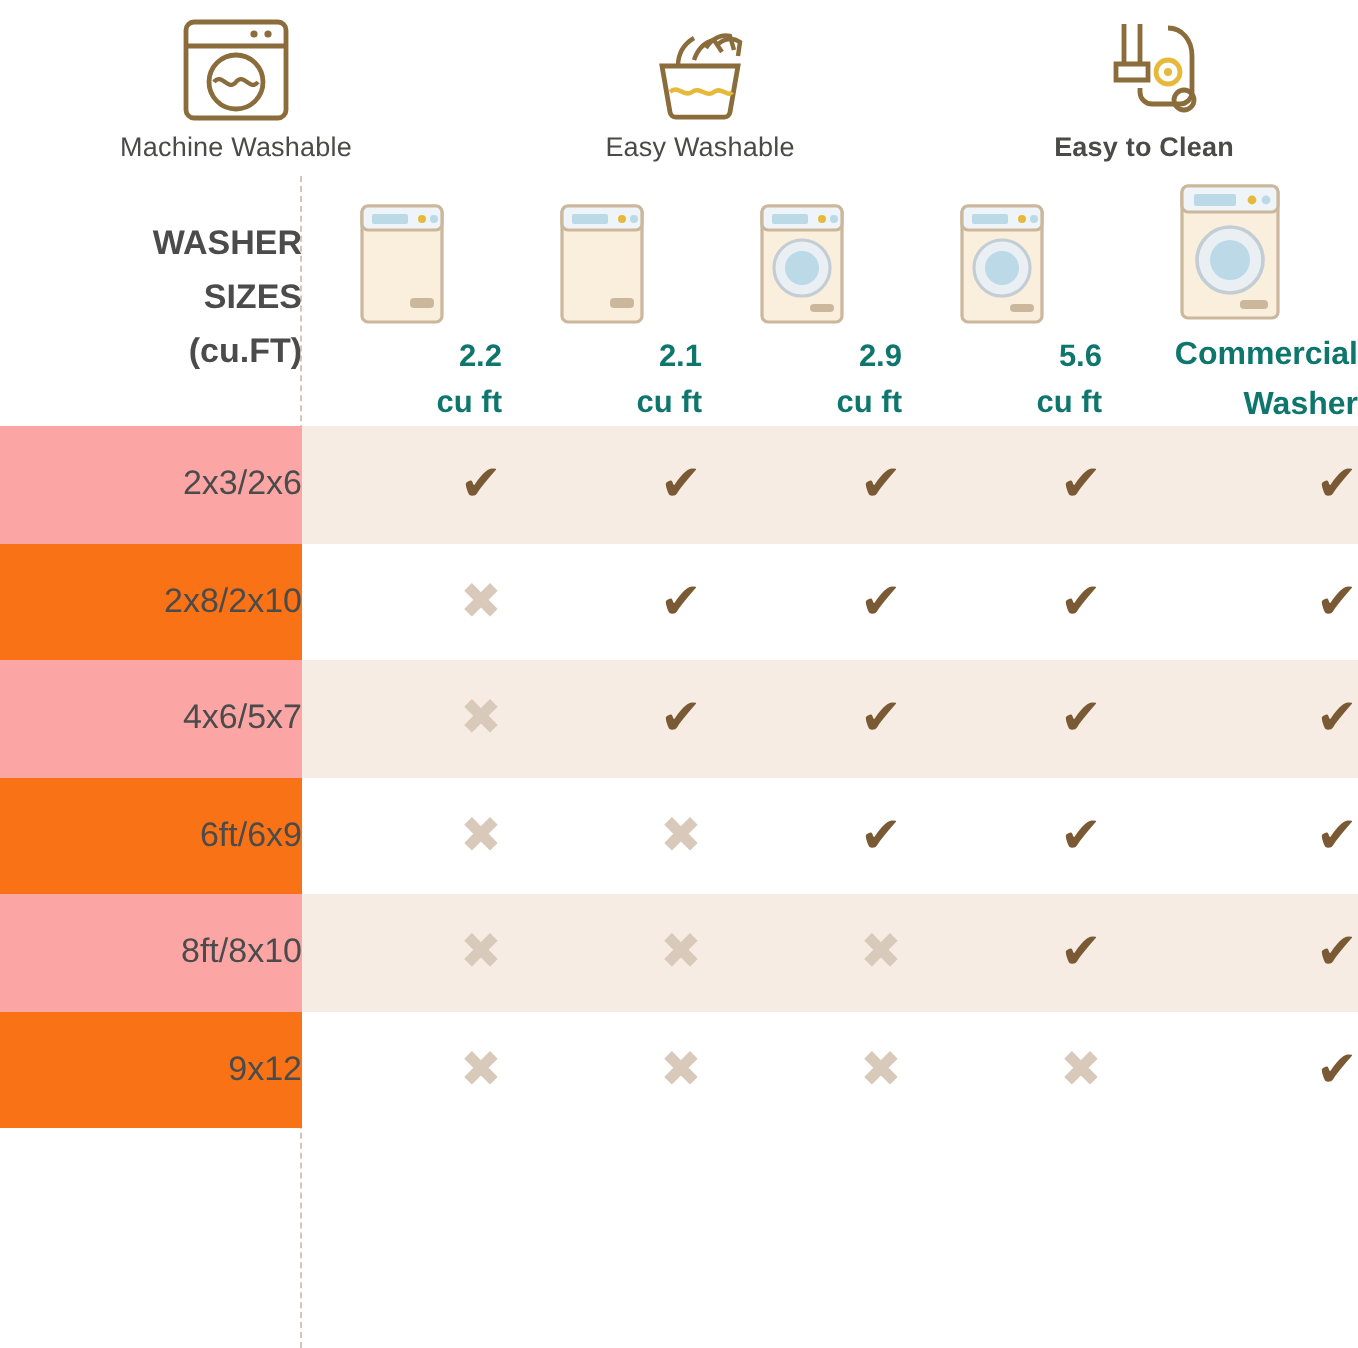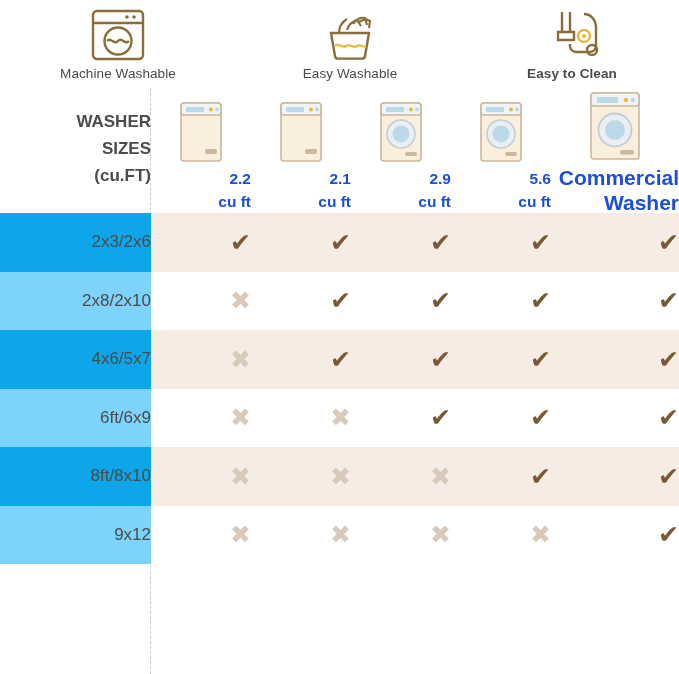--- a/index.html
+++ b/index.html
@@ -81,33 +81,33 @@
   }
   .machine-cell .m-icon {
     height: 74px;
     display: flex;
     align-items: flex-end;
     justify-content: center;
   }
   .machine-cell .m-cap {
     font-size: 15.5px;
     line-height: 19px;
-    color: #1d4ed8;
+    color: #0f766e;
     padding-top: 4px;
   }
   .machine-cell .m-cap.big {
-    font-size: 21px;
+    font-size: 16px;
     line-height: 21px;
   }
 
   
   tr.data-row { height: 58.5px; }
   tr.shade td { background: #f6ece3; }
-  tr.shade td.first-col { background: #0ea5e9; }
-  tr.plain td.first-col { background: #7dd3fc; }
+  tr.shade td.first-col { background: #fca5a5; }
+  tr.plain td.first-col { background: #f97316; }
   .row-name {
     font-size: 17px;
     color: #4b4b4b;
   }
   .mark {
     font-size: 25px;
     line-height: 1;
     font-family: "DejaVu Sans", sans-serif;
   }
   .mark.yes { color: #7a5a34; font-weight: bold; }

